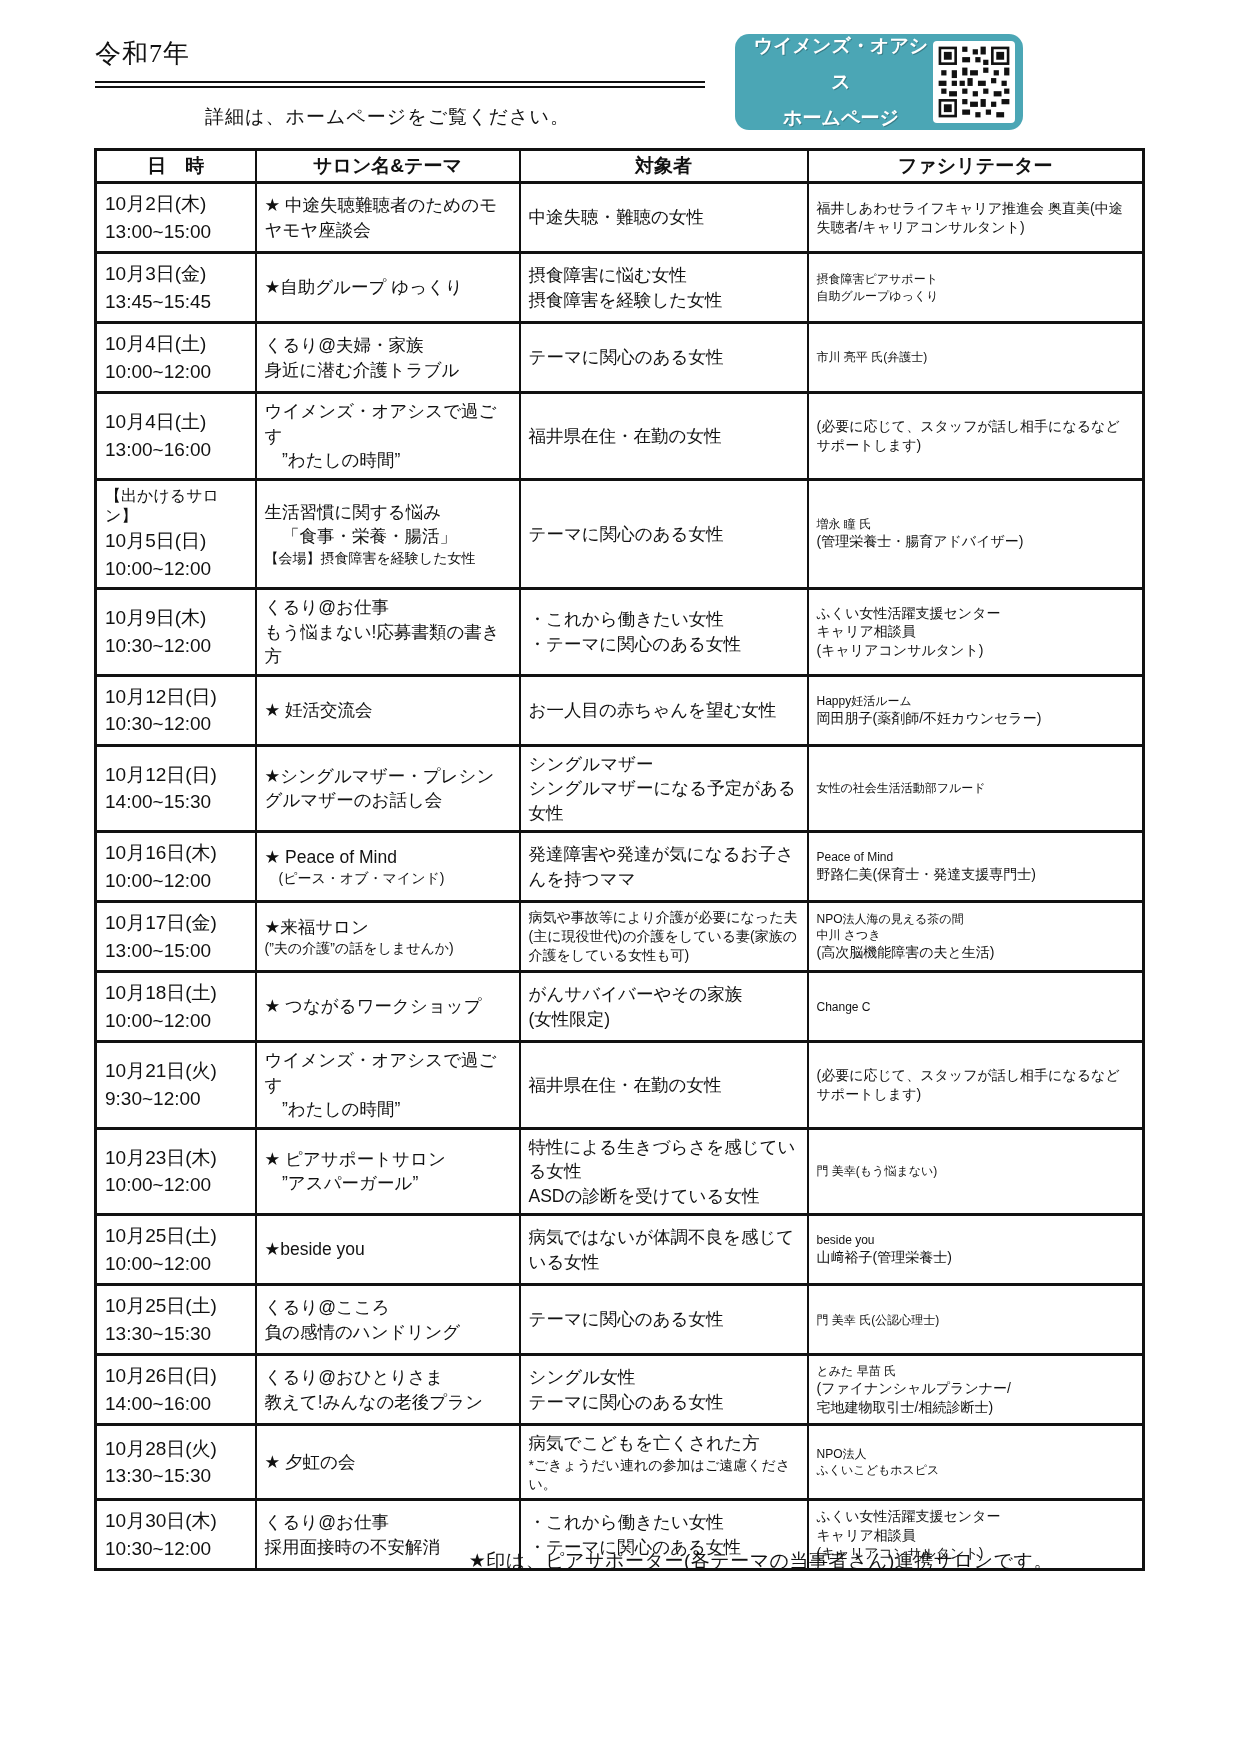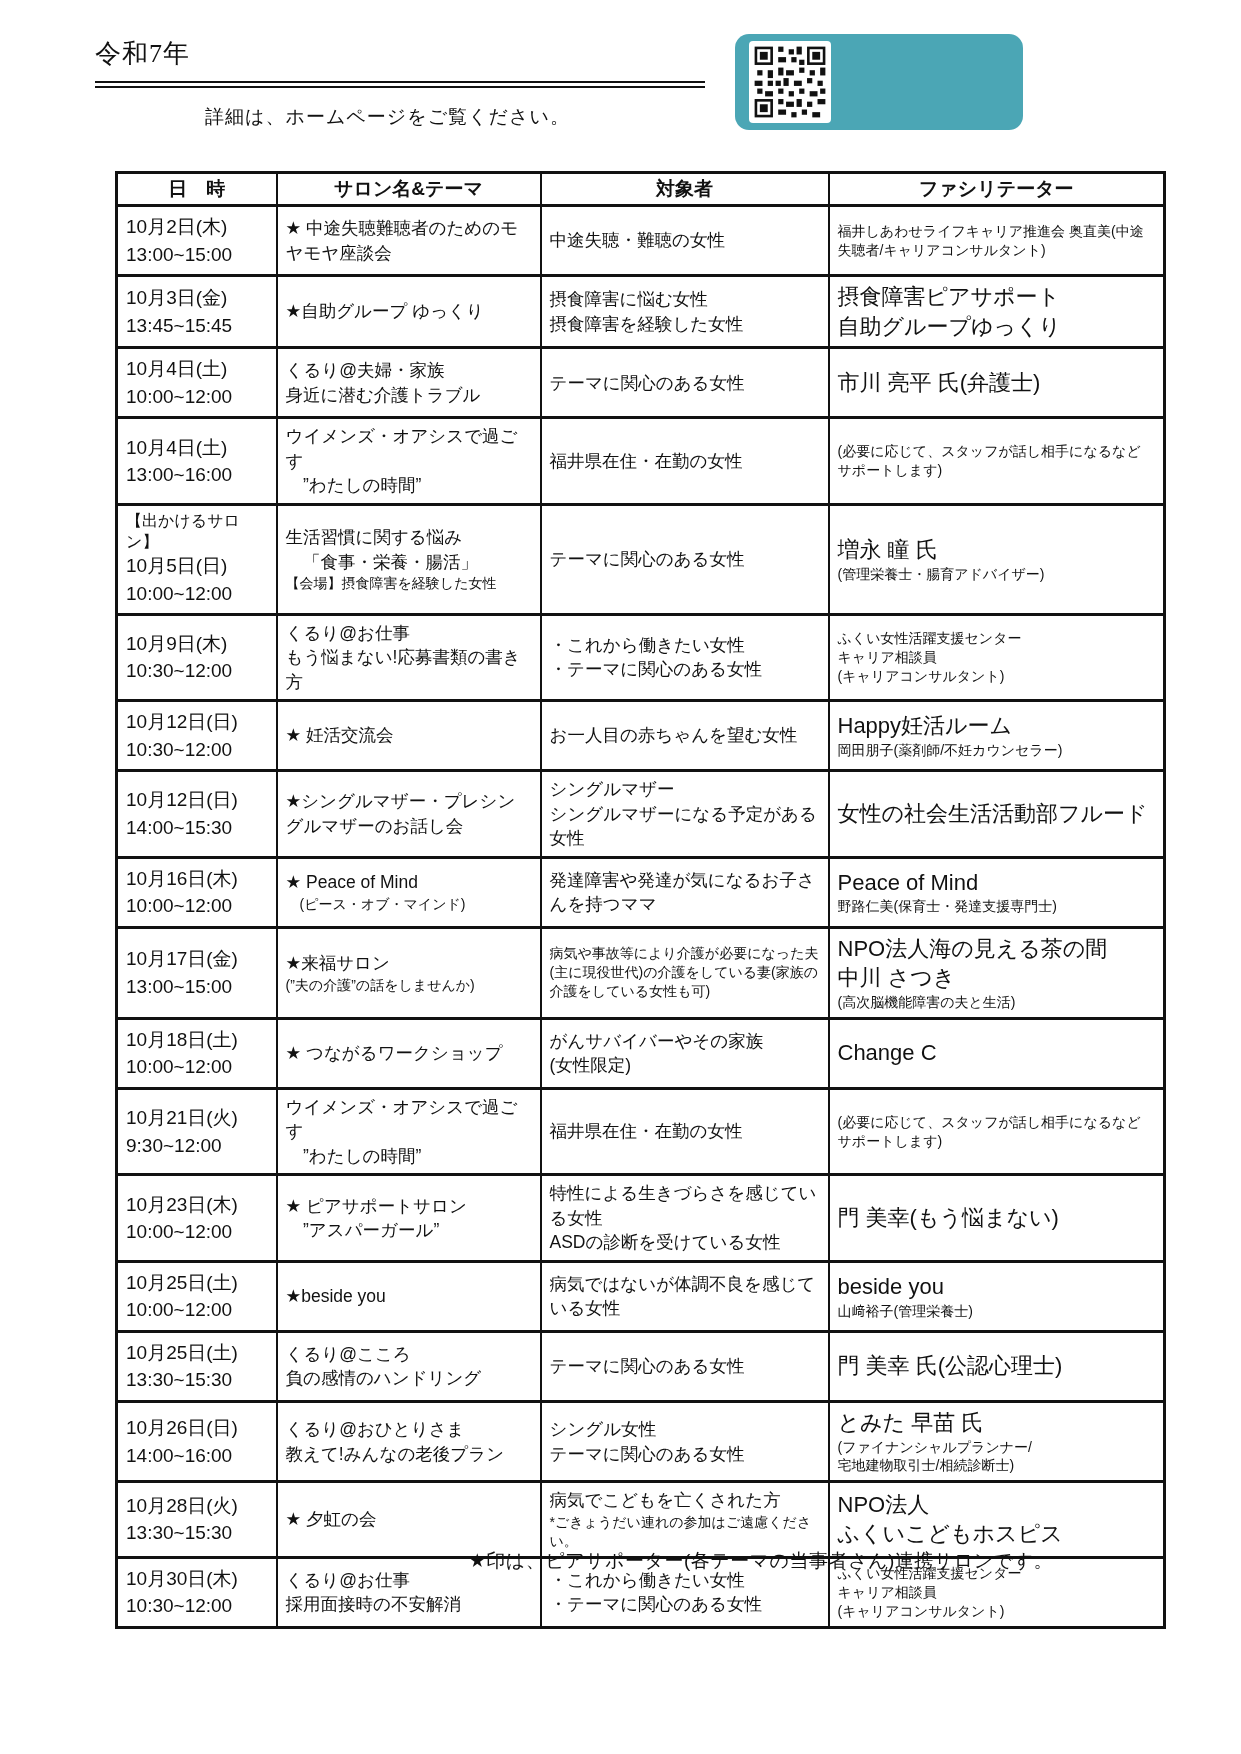--- a/index.html
+++ b/index.html
@@ -17,49 +17,53 @@
   .title{font-family:"Liberation Serif","DejaVu Serif",serif;font-size:46px;letter-spacing:2px;line-height:1.05;}
   .subtitle{margin:16px 0 0 110px;font-size:19px;letter-spacing:1px;}
   
   .badge{position:absolute;left:735px;top:34px;width:288px;height:96px;
     border-radius:14px;display:flex;align-items:center;justify-content:space-between;
     padding:0 8px 0 14px;box-sizing:border-box;}
   .badge-text{color:#fff;font-weight:bold;font-size:19px;text-align:center;
     line-height:1.9;flex:1;text-shadow:1px 1px 0 rgba(0,0,0,.25);}
   .qr{width:82px;height:82px;background:#fff;border-radius:4px;padding:3px;box-sizing:border-box;flex:none;}
   
-  table.schedule{position:absolute;left:115px;top:148px;width:1048px;
-    border-collapse:collapse;table-layout:fixed;margin-top:23px;}
+  table.schedule{position:absolute;left:94px;top:148px;width:1048px;
+    border-collapse:collapse;table-layout:fixed;}
   table.schedule th,table.schedule td{
     border-left:2px solid #111;border-right:2px solid #111;
     border-top:3px solid #111;border-bottom:3px solid #111;
     padding:5px 8px;vertical-align:middle;box-sizing:border-box;}
   table.schedule{border:3px solid #111;}
   table.schedule th{font-size:19px;font-weight:bold;text-align:center;height:28px;padding:2px;}
   table.schedule tr.row{height:70px;}
   .c-date{font-size:19px;white-space:pre-line;line-height:1.45;}
   .c-date-pre{font-size:16px;line-height:1.3;}
   .c-main{font-size:17.5px;white-space:pre-line;line-height:1.4;}
   .c-sub{font-size:14px;white-space:pre-line;line-height:1.35;}
-  .c-fac{font-size:22px;white-space:pre-line;line-height:1.35;}
+  .c-fac{font-size:12px;white-space:pre-line;line-height:1.35;}
   
   .footnote{position:absolute;left:97px;top:1520px;width:956px;
     text-align:right;font-size:19px;letter-spacing:.5px;margin-top:28px;}
 </style>
 </head>
 <body>
 
 <div class="header">
   <div class="title-line">
     <span class="era">令和7年</span>
   </div>
   <div class="subtitle">詳細は、ホームページをご覧ください。</div>
 </div>
 
 <div class="badge" style="background: rgb(75, 166, 181);">
+  <div class="badge-text">
+    <div>ウイメンズ・オアシス</div>
+    <div>ホームページ</div>
+  </div>
   <svg class="qr" viewBox="0 0 29 29" aria-hidden="true">
     <rect width="29" height="29" fill="#fff"></rect>
     <g fill="#111">
       <rect x="1" y="1" width="7" height="7"></rect>
         <rect x="2" y="2" width="5" height="5" fill="#fff"></rect>
         <rect x="3" y="3" width="3" height="3"></rect>
       <rect x="21" y="1" width="7" height="7"></rect>
         <rect x="22" y="2" width="5" height="5" fill="#fff"></rect>
         <rect x="23" y="3" width="3" height="3"></rect>
       <rect x="1" y="21" width="7" height="7"></rect>

